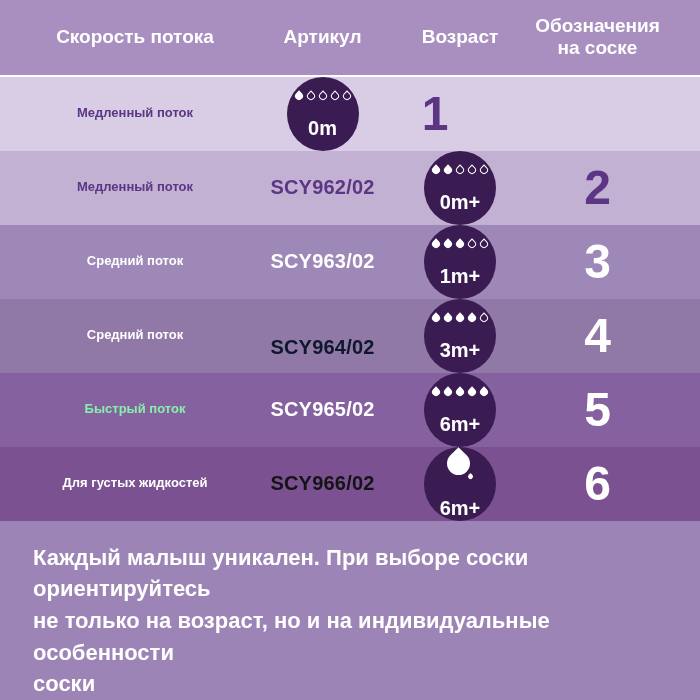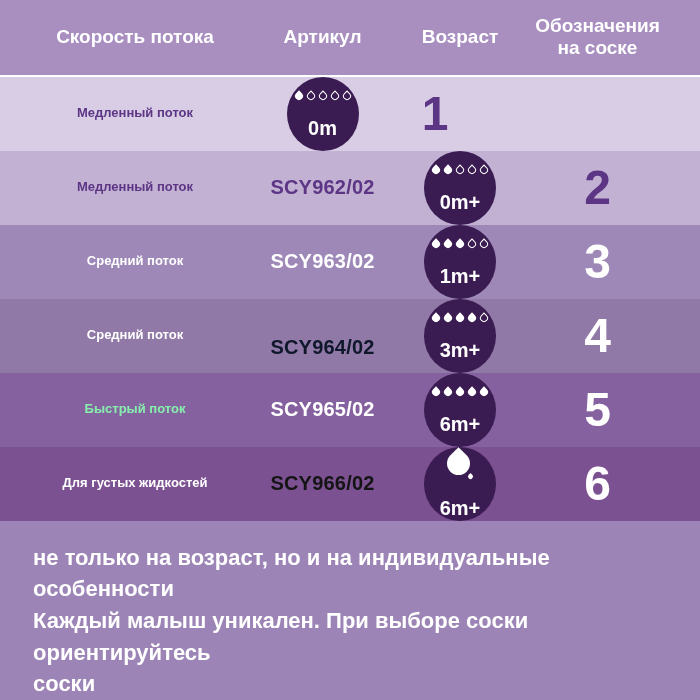--- a/index.html
+++ b/index.html
@@ -173,18 +173,18 @@
         <div class="big"></div>
         <div class="small"></div>
       </div>
       <div class="age-label">6m+</div>
     </div>
       </div>
     <div class="marking-number" style="color: rgb(255, 255, 255);">6</div>
   </div>
 
   <div class="footer" style="background: rgb(156, 133, 182);">
+    <div>Каждый малыш уникален. При выборе соски ориентируйтесь</div>
     <div>не только на возраст, но и на индивидуальные особенности</div>
-    <div>Каждый малыш уникален. При выборе соски ориентируйтесь</div>
     <div>соски</div>
   </div>
 
 </div>
 
 </body></html>

